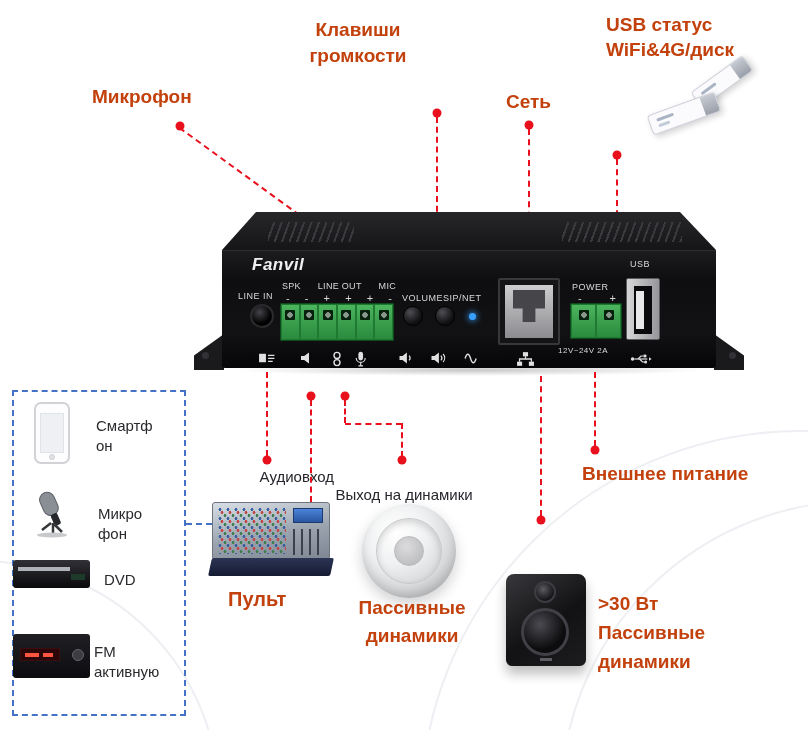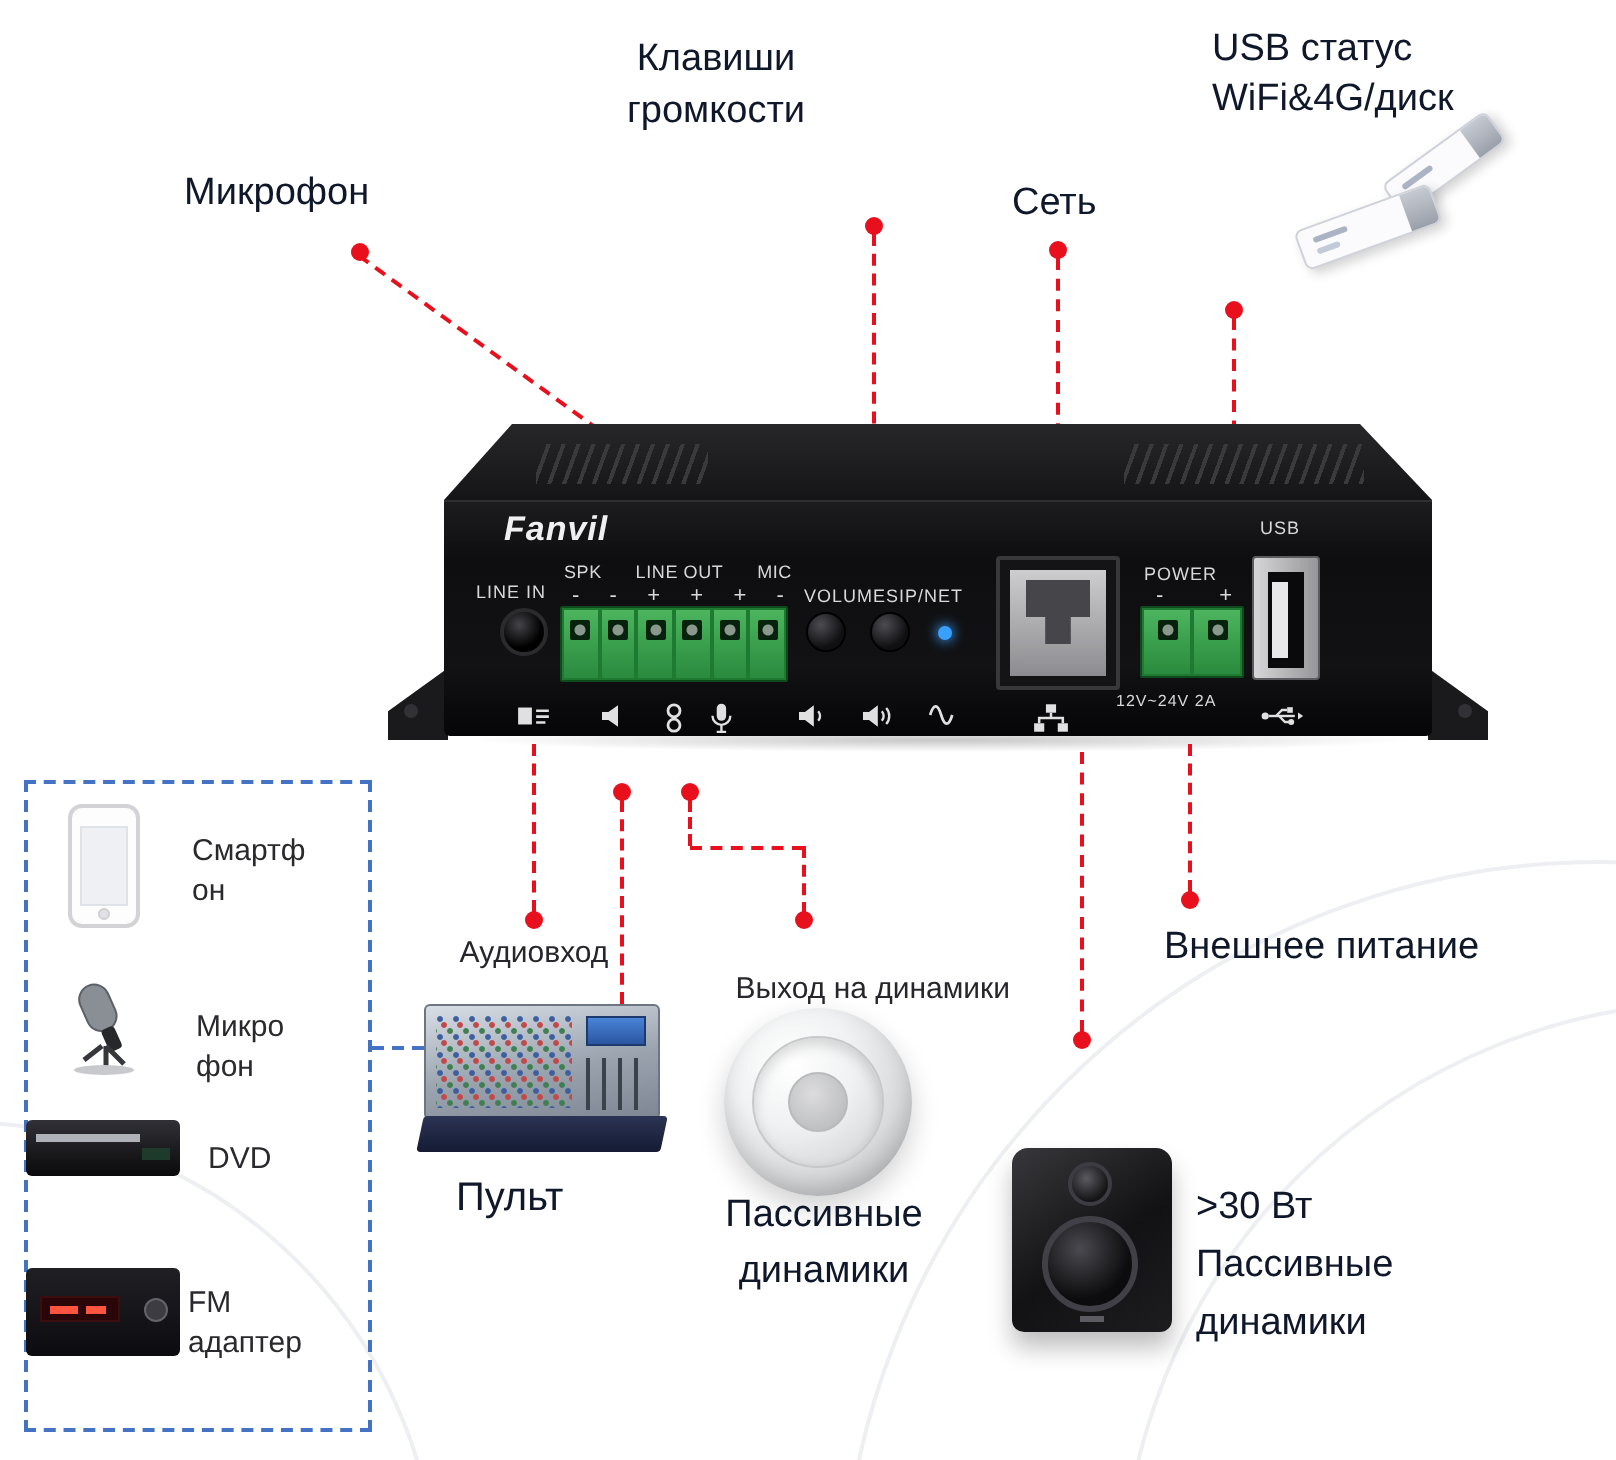--- a/index.html
+++ b/index.html
@@ -2,21 +2,21 @@
 <html><head>
 <meta charset="utf-8">
 <style>
   *{margin:0;padding:0;box-sizing:border-box}
   html,body{background:#fff}
   .canvas{position:relative;width:808px;height:730px;background:#fff;overflow:hidden;
           font-family:"Liberation Sans",sans-serif;color:#15152b}
   .deco{position:absolute;border-radius:50%;border:2px solid #edeff3}
 
   
-  .lbl{position:absolute;font-weight:normal;font-size:19px;color:#0f172a;line-height:26px}
+  .lbl{position:absolute;font-weight:bold;font-size:19px;color:#c2410c;line-height:26px}
   .lbl-med{position:absolute;font-size:15px;color:#26262c;line-height:19px}
 
   
   .dot{position:absolute;width:9px;height:9px;border-radius:50%;background:#e8101c;transform:translate(-50%,-50%)}
   .vline{position:absolute;width:0;border-left:2px dashed #e8101c;margin-left:-1px}
   .hline{position:absolute;height:0;border-top:2px dashed #e8101c}
   .diagl{position:absolute;height:0;border-top:2px dashed #e8101c;transform-origin:0 0}
   .bh{position:absolute;height:0;border-top:2px dashed #4472c4}
 
   
@@ -276,30 +276,30 @@
           <path d="M8 6l3-3h2.6" stroke="#e0e0e0" stroke-width="1.2" fill="none"></path>
           <rect x="13.6" y="1.6" width="2.8" height="2.8" fill="#e0e0e0"></rect>
           <path d="M9.5 6l3 3h2" stroke="#e0e0e0" stroke-width="1.2" fill="none"></path>
           <circle cx="15.6" cy="9" r="1.5" fill="#e0e0e0"></circle>
           <path d="M19 4.2L21.6 6 19 7.8z" fill="#e0e0e0"></path>
         </svg></span>
   </div>
 
   <div class="vline" style="left:267px;top:372px;height:84px"></div>
   <div class="dot" style="left:267px;top:460px"></div>
-  <div class="lbl-med" style="left:200px;top:467px;width:134px;text-align:center">Аудиовход</div>
+  <div class="lbl-med" style="left:200px;top:467px;width:134px;text-align:right">Аудиовход</div>
 
   <div class="dot" style="left:311px;top:396px"></div>
   <div class="vline" style="left:311px;top:400px;height:102px"></div>
   <div class="dot" style="left:345px;top:396px"></div>
   <div class="vline" style="left:345px;top:400px;height:23px"></div>
   <div class="hline" style="left:345px;top:423px;width:57px"></div>
   <div class="vline" style="left:402px;top:423px;height:34px"></div>
   <div class="dot" style="left:402px;top:460px"></div>
-  <div class="lbl-med" style="left:335px;top:485px;width:170px;text-align:right">Выход на динамики</div>
+  <div class="lbl-med" style="left:319px;top:485px;width:170px;text-align:center">Выход на динамики</div>
 
   <div class="vline" style="left:595px;top:372px;height:74px"></div>
   <div class="dot" style="left:595px;top:450px"></div>
   <div class="lbl" style="left:582px;top:461px">Внешнее питание</div>
 
   <div class="vline" style="left:541px;top:376px;height:140px"></div>
   <div class="dot" style="left:541px;top:520px"></div>
   <div class="lbl-med" style="left:556px;top:530px">
   </div>
 
@@ -330,21 +330,21 @@
   </div>
   <div class="src-lbl" style="left:104px;top:570px">DVD</div>
 
   <div class="fm">
     <div class="fm-disp">
       <div class="fm-seg" style="left:4px;width:14px"></div>
       <div class="fm-seg" style="left:22px;width:10px"></div>
     </div>
     <div class="fm-knob"></div>
   </div>
-  <div class="src-lbl" style="left:94px;top:642px;width:72px">FM адаптер</div>
+  <div class="src-lbl" style="left:94px;top:642px;width:72px">FM активную</div>
 
   <div class="mixer">
     <div class="mix-deck">
       <div class="mix-knobs"></div>
       <div class="mix-screen"></div>
       <div class="mix-faders"></div>
     </div>
     <div class="mix-front"></div>
   </div>
   <div class="lbl" style="left:228px;top:586px;font-size:20px">Пульт</div>

